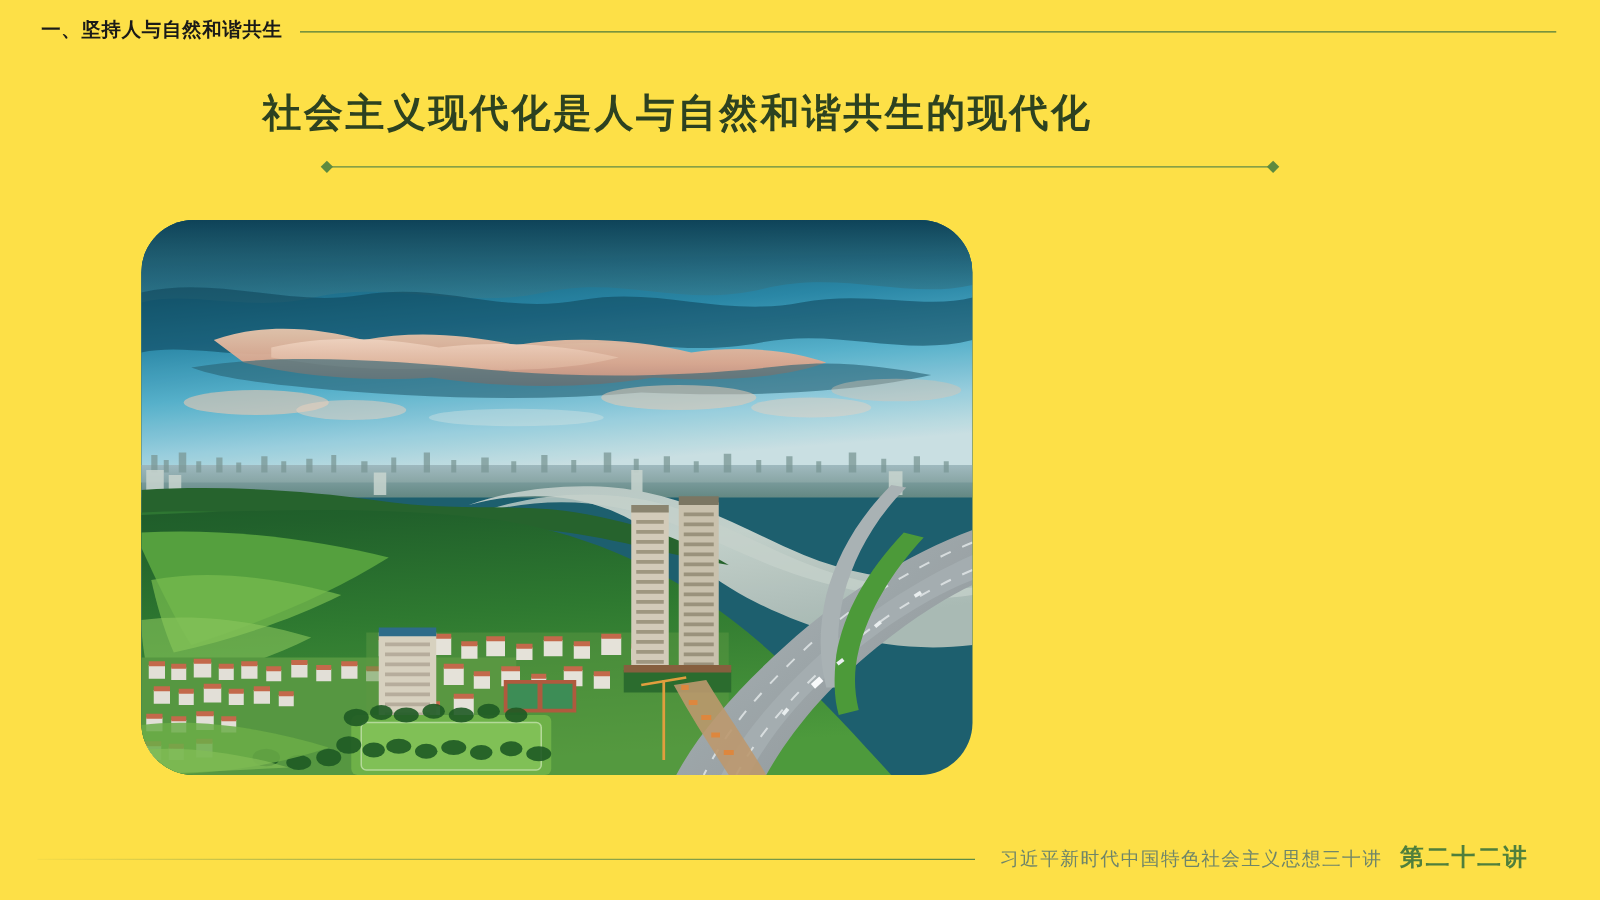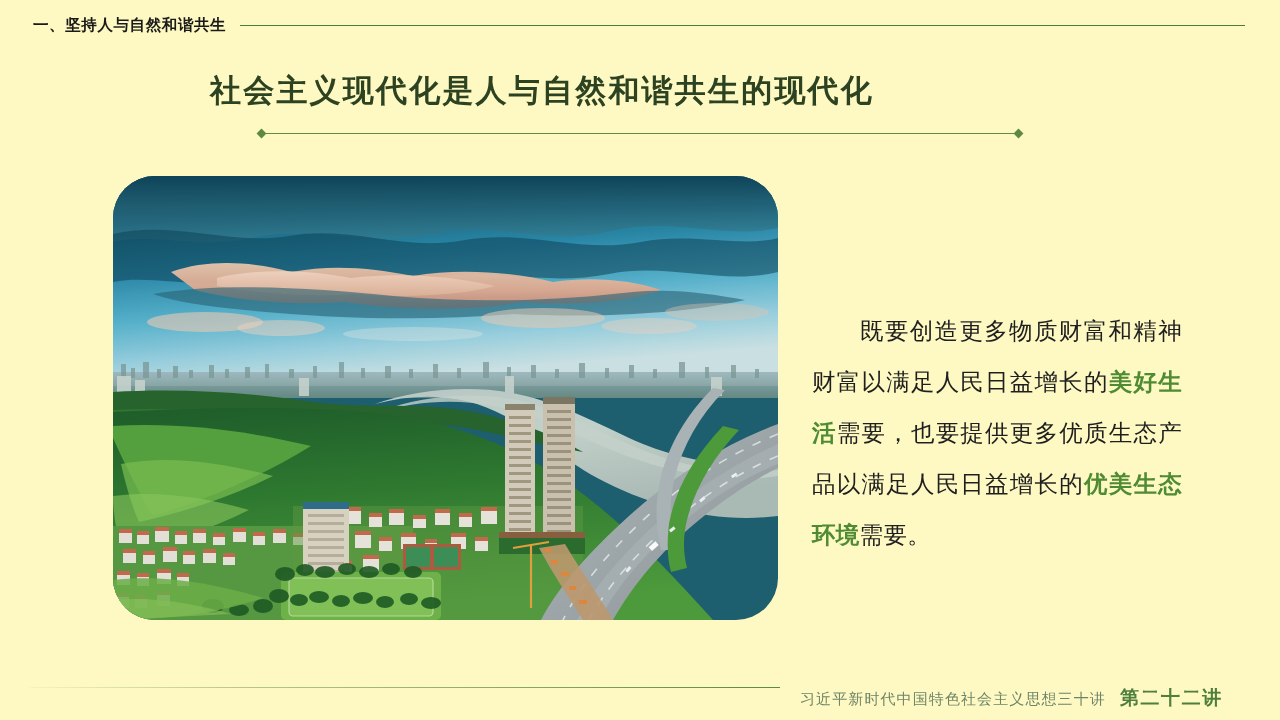--- a/index.html
+++ b/index.html
@@ -12,21 +12,21 @@
     background: #f2f6f0;
     font-family: "Liberation Sans", "DejaVu Sans", sans-serif;
     overflow: hidden;
     position: relative;
   }
 
   
   #slide {
     position: absolute;
     inset: 0;
-    background: #fef9c3;
+    background: #fde047;
   }
 
   
   .section-header {
     position: absolute;
     left: 33px;
     top: 17px;
     display: flex;
     align-items: center;
     width: 1212px;
@@ -142,21 +142,20 @@
     height: 1.2px;
     background: linear-gradient(to right, rgba(99,140,74,0.05) 0%, rgba(99,140,74,0.45) 28%, #5c8a45 100%);
   }
   .footer-text {
     position: absolute;
     left: 800px;
     top: -10px;
     display: flex;
     align-items: baseline;
     gap: 14px;
-    margin-top: 12px;
   }
   .footer-series {
     font-size: 15px;
     color: #6f8569;
     letter-spacing: 1.1px;
     white-space: nowrap;
   }
   .footer-lecture {
     font-size: 19px;
     font-weight: bold;
@@ -534,23 +533,20 @@
         <rect x="536" y="368" width="9" height="5" fill="#ffffff" transform="rotate(-42 540 370)"></rect>
 
         <path d="M0,404 C50,398 104,408 150,422 C110,436 60,444 0,444 Z" fill="#6fb046" opacity="0.85"></path>
         <path d="M0,424 C40,420 84,428 118,438 L0,444 Z" fill="#86c155" opacity="0.7"></path>
 
         <rect x="0" y="0" width="665" height="444" fill="#14607a" opacity="0.03"></rect>
       </svg>
     </div>
   </div>
 
-  <p class="body-text">
-    <span class="indent"></span><span>既要创造更多物质财富和精神财富以满足人民日益增长的</span><span class="hl">美好生活</span><span>需要，也要提供更多优质生态产品以满足人民日益增长的</span><span class="hl">优美生态环境</span><span>需要。</span>
-  </p>
 
   <div class="footer">
     <div class="footer-rule"></div>
     <div class="footer-text">
       <span class="footer-series">习近平新时代中国特色社会主义思想三十讲</span>
       <span class="footer-lecture">第二十二讲</span>
     </div>
   </div>
 
 </div>

